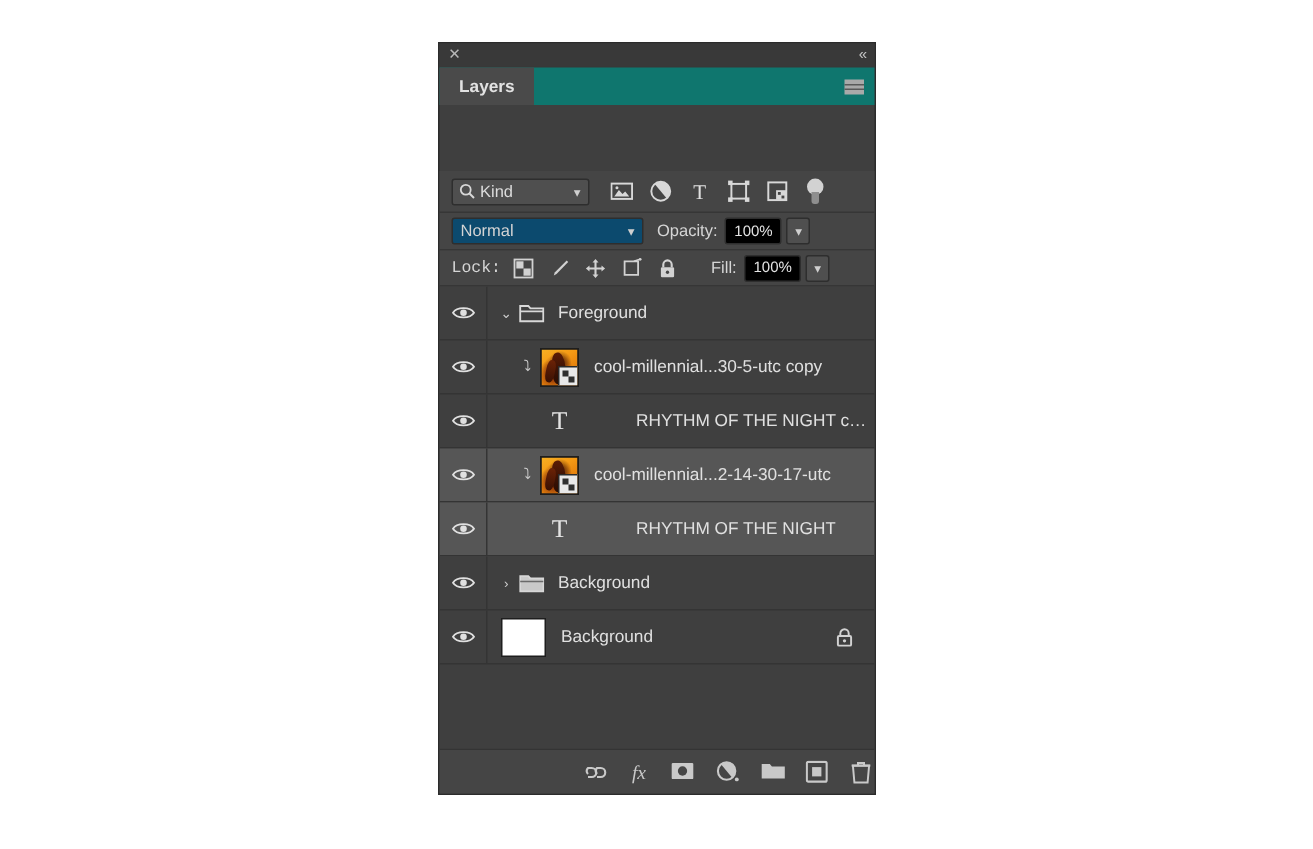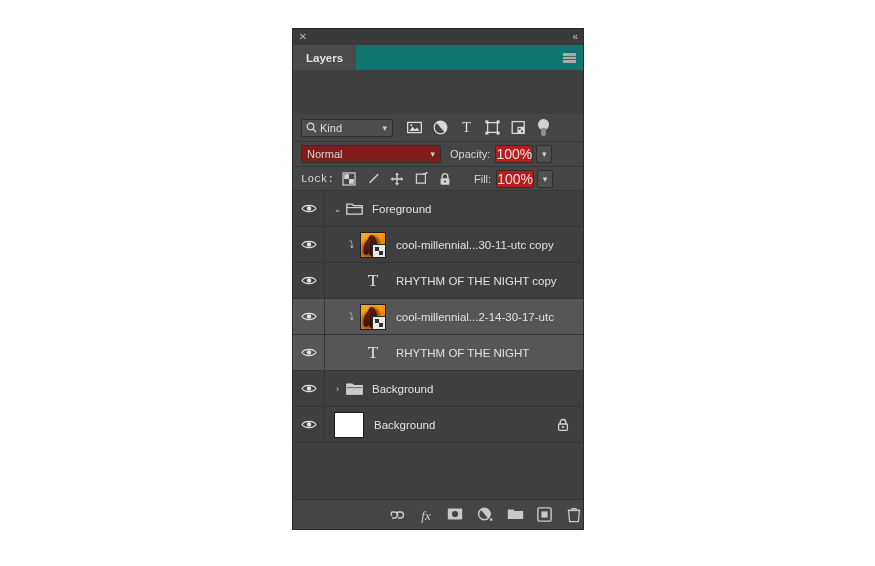--- a/index.html
+++ b/index.html
@@ -115,32 +115,32 @@
   }
 
   
   .blend-row {
     height: 25px; background: #454545;
     display: flex; align-items: center;
     padding: 0 8px; flex: 0 0 auto;
     border-bottom: 1px solid #363636;
   }
   .blend-select {
-    width: 140px; height: 18px;
-    background: #7f1d1d; border: 1px solid #2e2e2e; border-radius: 2px;
+    width: 128px; height: 18px;
+    background: #0c4a6e; border: 1px solid #2e2e2e; border-radius: 2px;
     display: flex; align-items: center; padding: 0 5px;
     position: relative; cursor: pointer;
   }
   .blend-select .caret { position: absolute; right: 5px; top: 4px; font-size: 9px; line-height: 9px; color: #cfcfcf; }
   .opacity-label { margin-left: 9px; font-size: 11px; color: #d6d6d6; }
   .num-box {
     margin-left: 5px; width: 38px; height: 18px;
-    background: #b91c1c; border: 1px solid #2e2e2e; border-radius: 2px;
+    background: #000000; border: 1px solid #2e2e2e; border-radius: 2px;
     display: flex; align-items: center; justify-content: center;
-    font-size: 14px; color: #e4e4e4; cursor: text;
+    font-size: 10px; color: #e4e4e4; cursor: text;
   }
   .num-caret {
     margin-left: 3px; width: 16px; height: 18px;
     background: #4f4f4f; border: 1px solid #2e2e2e; border-radius: 2px;
     display: flex; align-items: center; justify-content: center;
     font-size: 9px; color: #cfcfcf; cursor: pointer;
   }
 
   
   .lock-row {
@@ -184,21 +184,21 @@
     width: 13px; height: 13px; flex: 0 0 auto;
     display: flex; align-items: center; justify-content: center;
     color: #cfcfcf; font-size: 9px; cursor: pointer;
     margin-right: 2px;
   }
   .folder-icon { width: 17px; height: 14px; flex: 0 0 auto; margin-right: 9px; }
   .layer-name {
     font-size: 11.5px; color: #e0e0e0;
     white-space: nowrap; overflow: hidden; text-overflow: ellipsis;
   }
-  .layer-name.underlined { text-underline-offset: 2px; }
+  .layer-name.underlined { text-underline-offset: 2px; margin-left: 28px; }
 
   .clip-arrow {
     width: 11px; flex: 0 0 auto; margin-left: 15px; margin-right: 3px;
     color: #cfcfcf; font-size: 10px; line-height: 10px; text-align: center;
   }
   .thumb {
     width: 26px; height: 26px; flex: 0 0 auto;
     border: 1px solid #1e1e1e;
     margin-right: 10px;
     position: relative; overflow: hidden;
@@ -425,21 +425,21 @@
           </span>
         </div>
         <div class="row-body">
           <span class="clip-arrow">⤵</span>
           <span class="thumb">
             <span class="thumb-img"></span>
             <span class="thumb-figure"></span>
             <span class="thumb-figure2"></span>
             <span class="smart-badge"></span>
           </span>
-          <span class="layer-name">cool-millennial...30-11-utc copy</span>
+          <span class="layer-name">cool-millennial...30-5-utc copy</span>
         </div>
       </div>
 
       <div class="layer-row">
         <div class="eye-cell">
           <span class="eye-icon">
             <svg width="16" height="11" viewBox="0 0 16 11">
               <path d="M1 5.5 C3.5 1.4 12.5 1.4 15 5.5 C12.5 9.6 3.5 9.6 1 5.5 Z" fill="none" stroke="#e0e0e0" stroke-width="1.2"></path>
               <circle cx="8" cy="5.5" r="2.2" fill="#e0e0e0"></circle>
             </svg>

